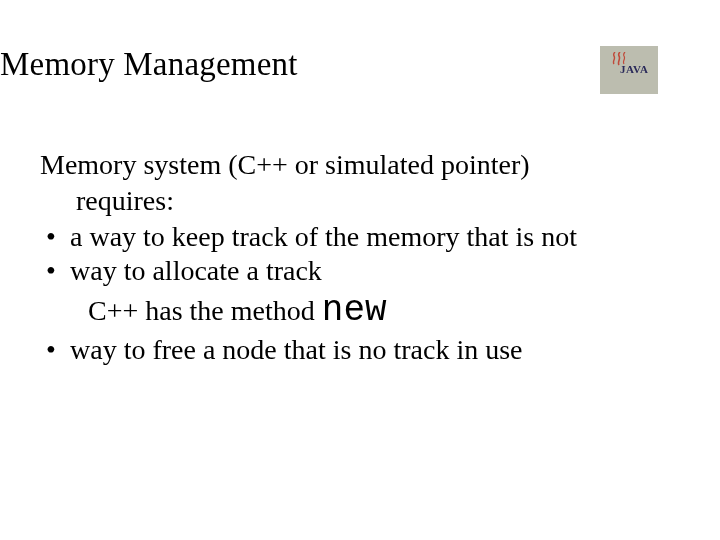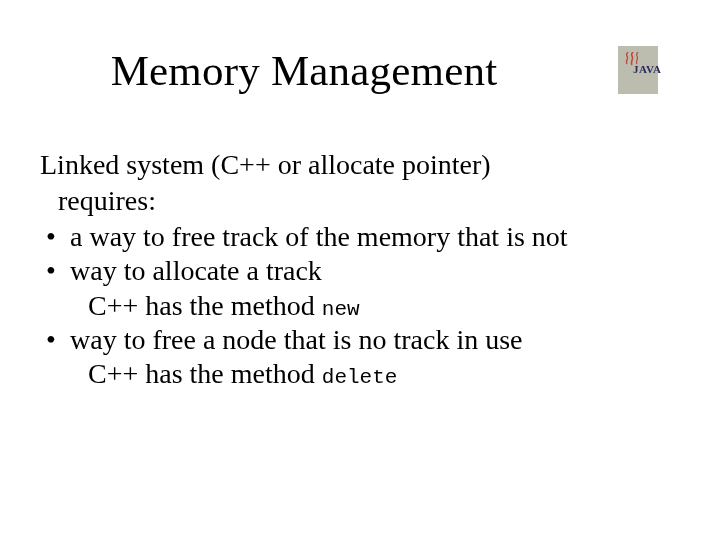--- a/index.html
+++ b/index.html
@@ -22,30 +22,30 @@
     position: absolute;
     top: 46px;
     left: 0;
     width: 720px;
     height: 60px;
   }
   .title {
     position: absolute;
     left: 0;
     width: 608px;
-    text-align: center;
-    font-size: 43px;
+    text-align: left;
+    font-size: 33px;
     font-weight: 400;
     letter-spacing: 0.2px;
   }
   .logo {
     position: absolute;
     top: 46px;
     right: 62px;
-    width: 40px;
+    width: 58px;
     height: 48px;
     background: #bcbdaf;
     display: flex;
     align-items: center;
     justify-content: center;
   }
   .logo-inner {
     position: relative;
     width: 48px;
     height: 40px;
@@ -70,21 +70,21 @@
     top: 148px;
     left: 40px;
     width: 640px;
     font-size: 28px;
     line-height: 1.22;
   }
   .intro {
     margin: 0 0 2px 0;
   }
   .intro-indent {
-    margin: 0 0 2px 18px;
+    margin: 0 0 2px 36px;
   }
   .bullet-row {
     display: flex;
     align-items: flex-start;
     margin: 0;
   }
   .bullet-dot {
     width: 30px;
     flex: 0 0 30px;
     text-align: left;
@@ -92,21 +92,21 @@
     box-sizing: border-box;
   }
   .bullet-text {
     flex: 1;
   }
   .sub-indent {
     margin-left: 48px;
   }
   .kw {
     font-family: "Courier New", Courier, monospace;
-    font-size: 21px;
+    font-size: 36px;
   }
 </style>
 </head>
 <body>
 
 <div class="slide">
 
   <div class="title-row">
     <div class="title">Memory Management</div>
   </div>
@@ -117,44 +117,41 @@
         <path d="M3 12 C1 9 5 7 3 4 C2 2 4 0 4 0" stroke="#c04a3a" stroke-width="1.4" fill="none"></path>
         <path d="M8 13 C6 10 10 7 8 4 C7 2 9 0 9 0" stroke="#c04a3a" stroke-width="1.6" fill="none"></path>
         <path d="M13 12 C11 9 15 7 13 4 C12 2 14 0 14 0" stroke="#c04a3a" stroke-width="1.2" fill="none"></path>
       </svg>
       <div class="logo-text">JAVA</div>
     </div>
   </div>
 
   <div class="body">
 
-    <div class="intro">Linked system (C++ or allocate pointer)</div>
+    <div class="intro">Memory system (C++ or simulated pointer)</div>
     <div class="intro-indent">requires:</div>
 
     <div class="bullet-row">
       <div class="bullet-dot">•</div>
       <div class="bullet-text">
-        <span>a way to free track of the memory that is not</span><br>
+        <span>a way to keep track of the memory that is not</span><br>
       </div>
     </div>
 
     <div class="bullet-row">
       <div class="bullet-dot">•</div>
       <div class="bullet-text">
         <span>way to allocate a track</span>
       </div>
     </div>
     <div class="sub-indent">
       <span>C++ has the method </span><span class="kw">new</span>
     </div>
 
     <div class="bullet-row">
       <div class="bullet-dot">•</div>
       <div class="bullet-text">
         <span>way to free a node that is no track in use</span>
       </div>
     </div>
-    <div class="sub-indent">
-      <span>C++ has the method </span><span class="kw">delete</span>
-    </div>
 
   </div>
 </div>
 
 </body></html>

